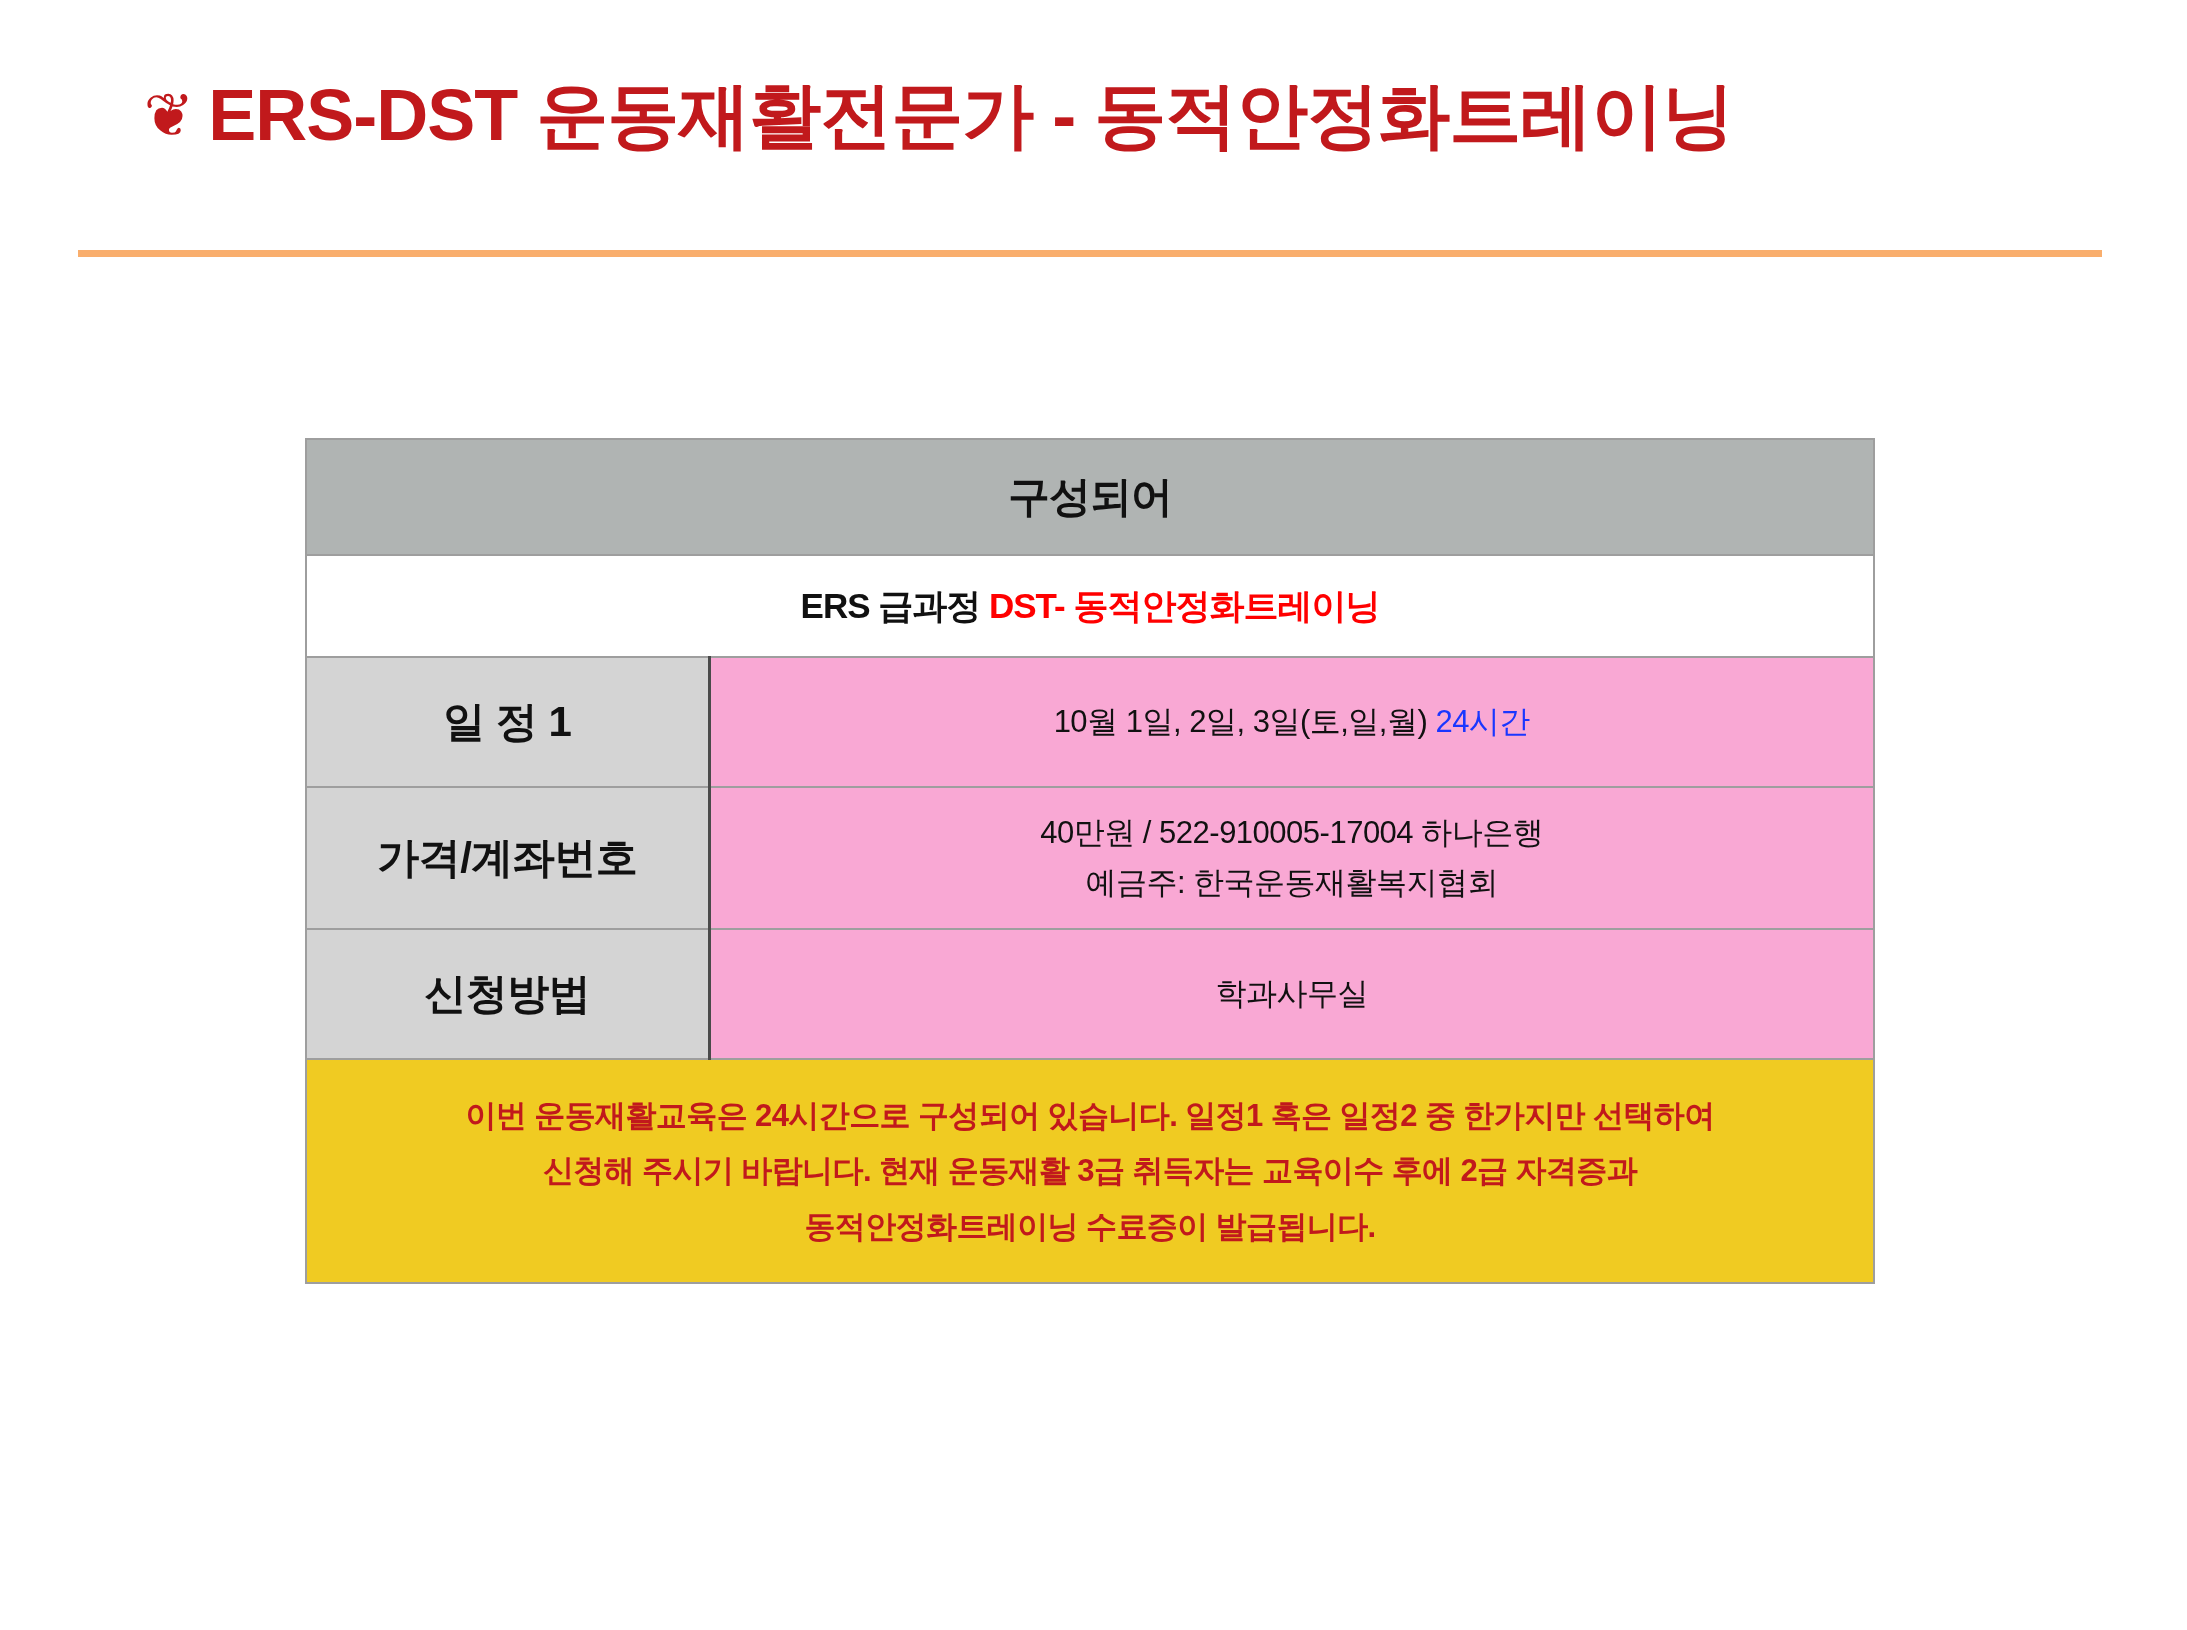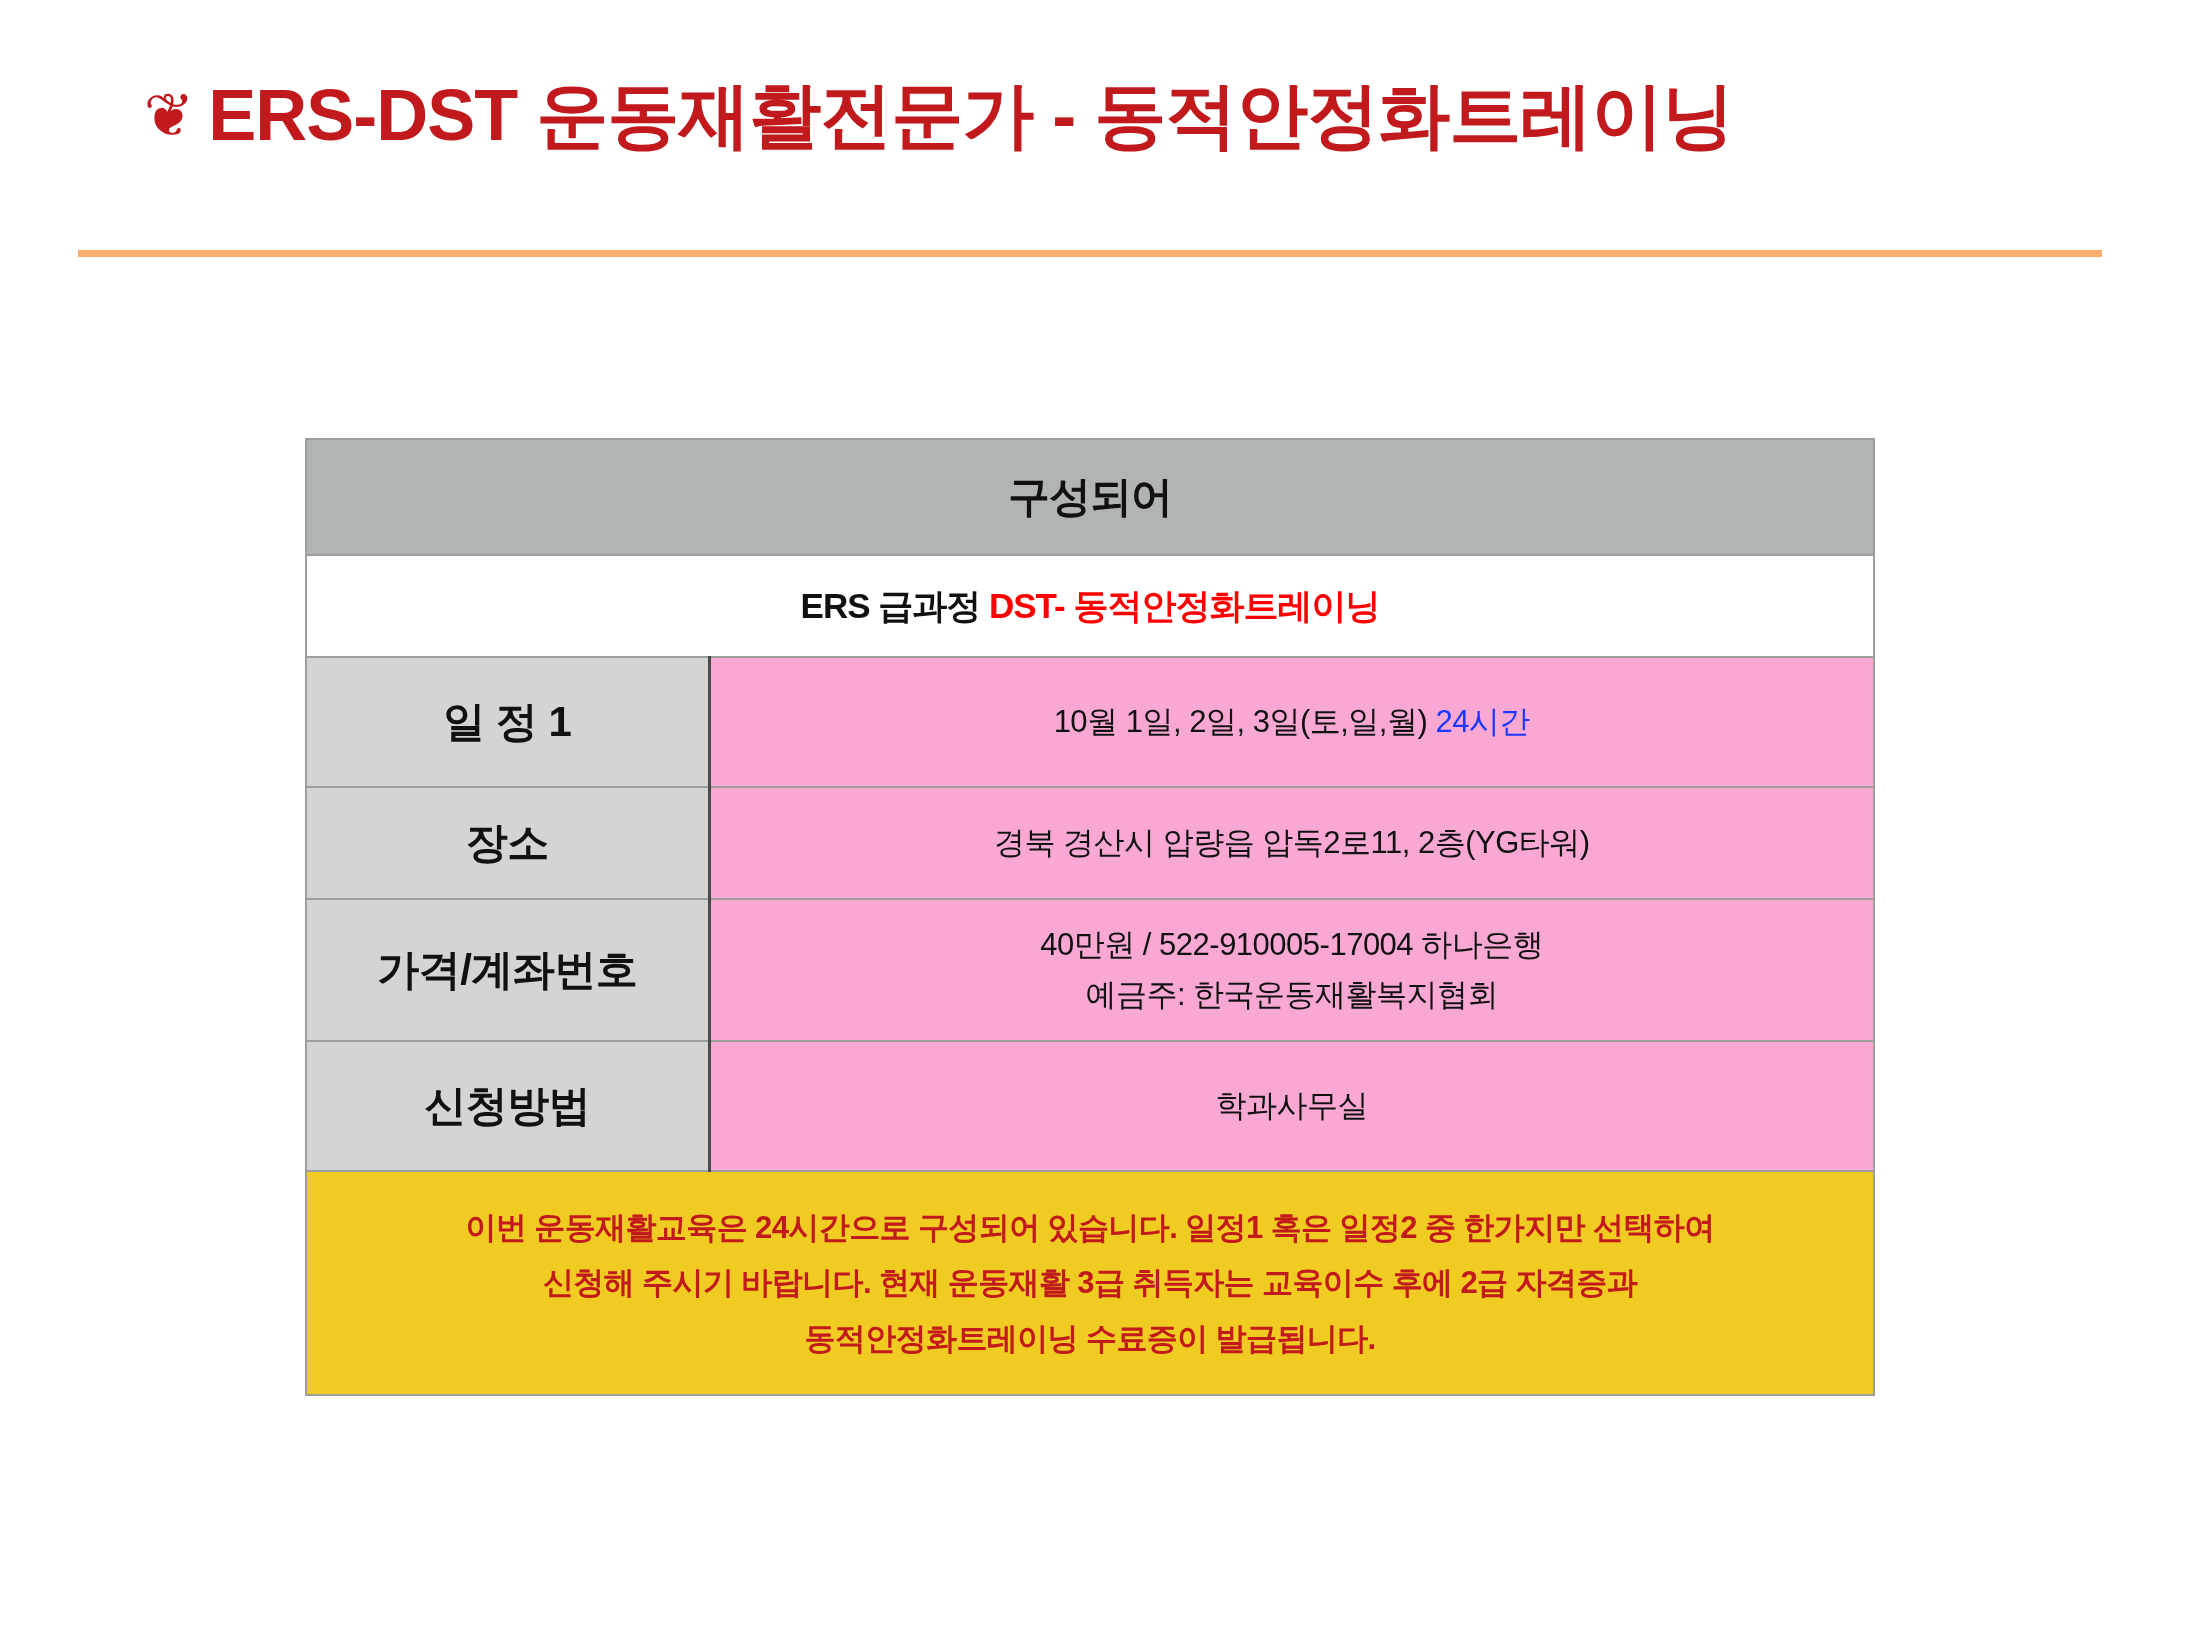--- a/index.html
+++ b/index.html
@@ -170,28 +170,20 @@
     <tr class="row-sched">
       <td class="cell-label">
         <span class="label-text">일 정 1</span>
       </td>
       <td class="cell-value divider-strong">
         <span class="value-text">10월 1일, 2일, 3일(토,일,월) </span><span class="value-text value-blue">24시간</span>
       </td>
     </tr>
 
 
-    <tr class="row-place">
-      <td class="cell-label">
-        <span class="label-text">장소</span>
-      </td>
-      <td class="cell-value divider-strong">
-        <span class="value-text">경북 경산시 압량읍 압독2로11, 2층(YG타워)</span>
-      </td>
-    </tr>
 
     <tr class="row-price">
       <td class="cell-label">
         <span class="label-text">가격/계좌번호</span>
       </td>
       <td class="cell-value divider-strong">
         <div class="value-text">40만원 / 522-910005-17004 하나은행</div>
         <div class="value-text">예금주: 한국운동재활복지협회</div>
       </td>
     </tr>

